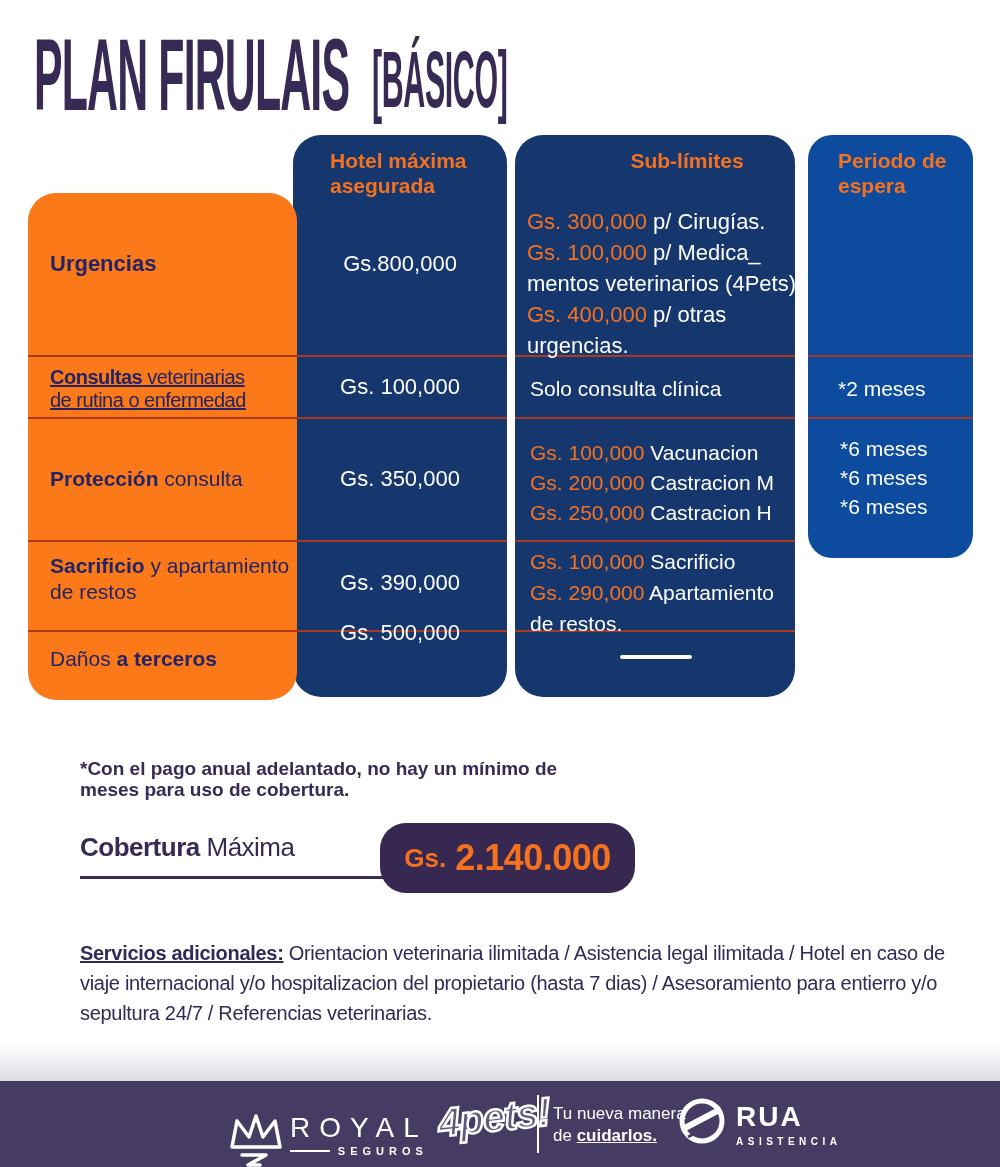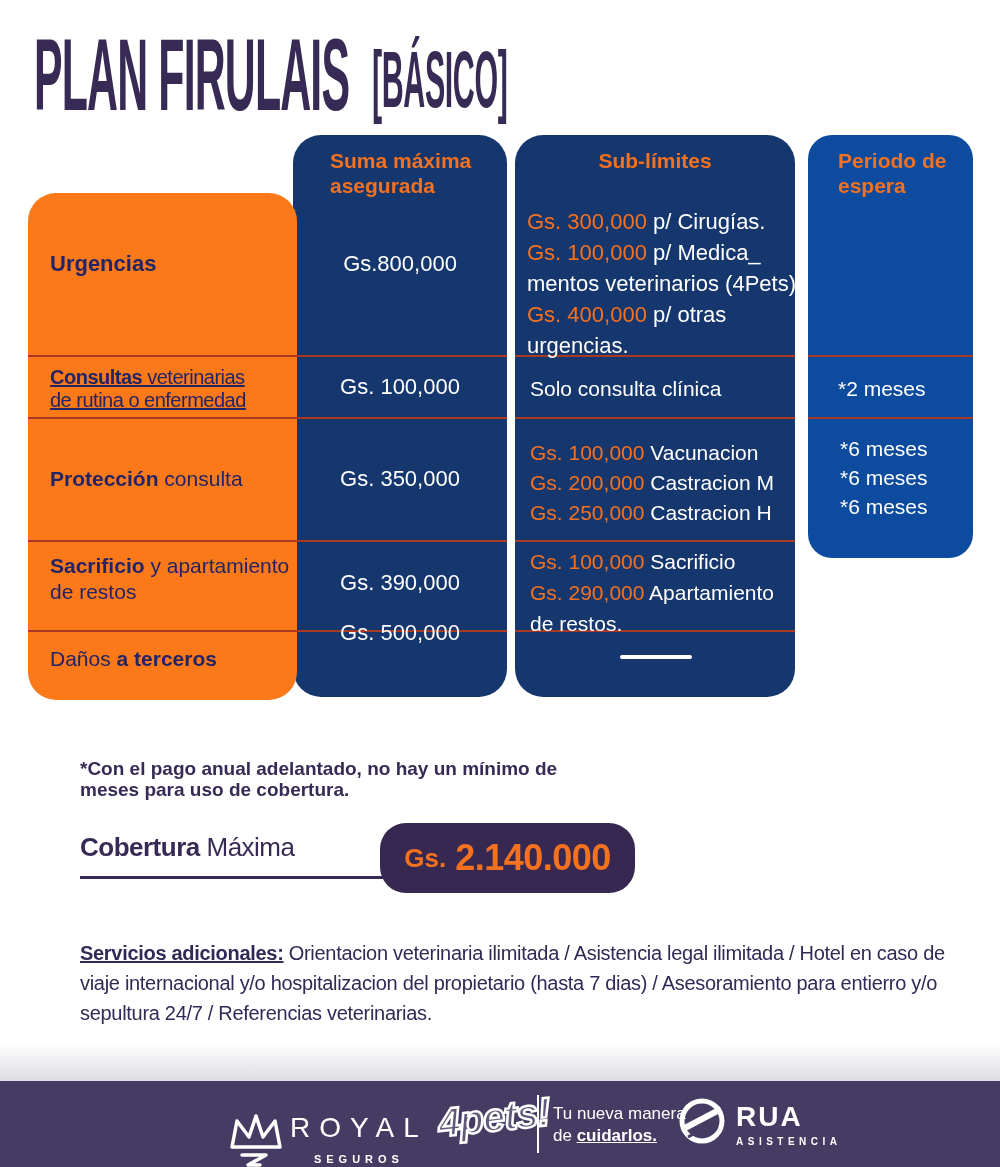--- a/index.html
+++ b/index.html
@@ -45,21 +45,21 @@
   .services{left:80px;top:938px;width:882px;font-size:20px;line-height:30px;color:#2F2A56;
     letter-spacing:-0.3px;z-index:5;}
   .services b{font-weight:bold;text-decoration:underline;}
 
   
   .footer-shadow{left:0;top:1043px;width:1000px;height:38px;
     background:linear-gradient(to bottom, rgba(55,42,84,0) 0%, rgba(55,42,84,0.16) 100%);}
   .footer{left:0;top:1081px;width:1000px;height:86px;background:#463C63;z-index:8;}
   .f-royal{left:226px;top:32px;display:flex;align-items:flex-start;gap:6px;}
   .royal-name{color:#fff;font-size:28px;letter-spacing:9px;font-weight:400;line-height:30px;}
-  .royal-subrow{display:flex;align-items:center;gap:8px;margin-top:2px;flex-direction:column;}
+  .royal-subrow{display:flex;align-items:center;gap:8px;margin-top:2px;}
   .royal-line{flex:1;height:2px;background:#fff;}
   .royal-sub{color:#fff;font-size:11px;font-weight:bold;letter-spacing:5px;}
   .f-pets{left:438px;top:14px;transform:rotate(-6deg);color:#ffffff;font-size:40px;font-weight:bold;
     font-style:italic;letter-spacing:-1px;
     -webkit-text-fill-color:rgba(255,255,255,0.15);-webkit-text-stroke:2.5px #ffffff;}
   .f-divline{left:537px;top:14px;width:2px;height:58px;background:#ffffff;}
   .f-tag{left:553px;top:22px;color:#ffffff;font-size:17px;line-height:22px;}
   .f-tag b{font-weight:bold;text-decoration:underline;}
   .f-rua{left:676px;top:14px;display:flex;align-items:center;gap:8px;}
   .rua-name{color:#fff;font-size:28px;font-weight:800;letter-spacing:2px;line-height:34px;}
@@ -90,24 +90,24 @@
 
   <div class="abs divider" style="left:28px;top:540px;width:269px;"></div>
   <div class="abs divider" style="left:293px;top:540px;width:214px;"></div>
   <div class="abs divider" style="left:515px;top:540px;width:280px;"></div>
 
   <div class="abs divider" style="left:28px;top:630px;width:269px;"></div>
   <div class="abs divider" style="left:293px;top:630px;width:214px;"></div>
   <div class="abs divider" style="left:515px;top:630px;width:280px;"></div>
 
   <div class="abs hdr" style="left:330px;top:148px;">
-    <div>Suma máxima</div>
+    <div>Hotel máxima</div>
     <div>asegurada</div>
   </div>
-  <div class="abs hdr" style="left:515px;top:148px;width:280px;text-align:center;">Sub-límites</div>
+  <div class="abs hdr" style="left:515px;top:148px;width:280px;text-align:center;padding-left:32px;">Sub-límites</div>
   <div class="abs hdr" style="left:838px;top:148px;">
     <div>Periodo de</div>
     <div>espera</div>
   </div>
 
   <div class="abs rlabel" style="left:50px;top:251px;font-weight:bold;font-size:22px;">
     <span></span><b>Urgencias</b><span></span>
   </div>
   <div class="abs val" style="left:293px;top:251px;">Gs.800,000</div>
   <div class="abs sub sub-r1" style="left:527px;top:206px;">

